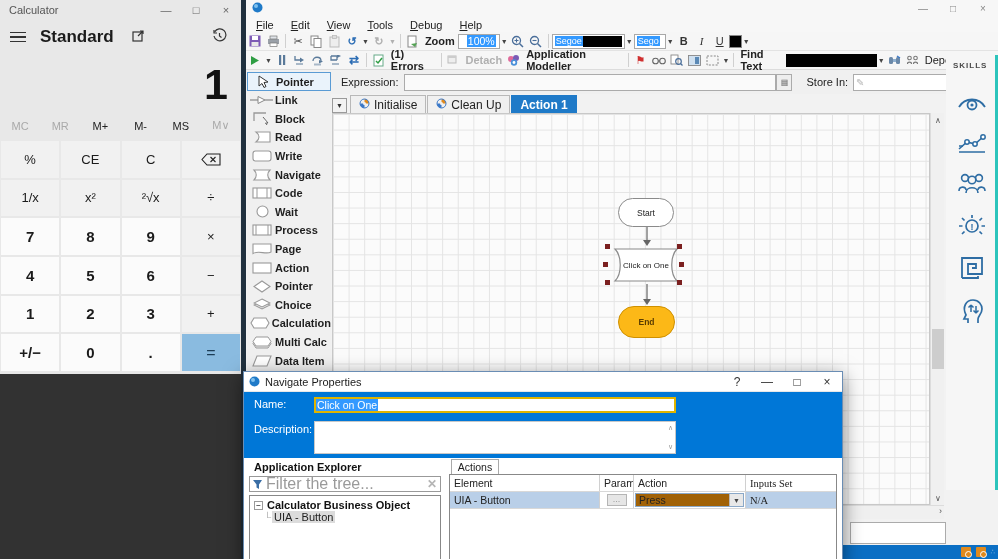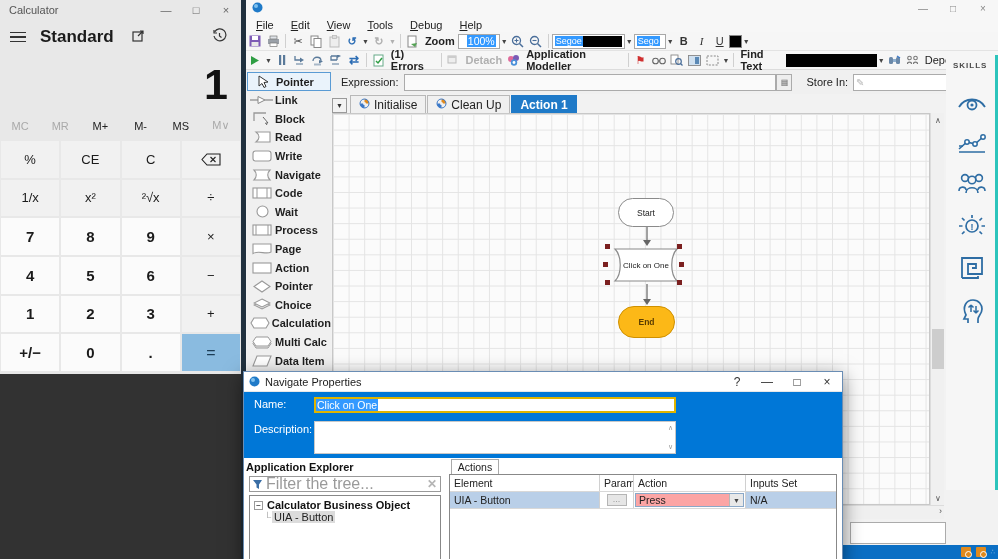--- a/index.html
+++ b/index.html
@@ -109,38 +109,38 @@
   #dlg-title { font-size:11px; color:#1a1a1a; margin-left:5px; }
   #dlg-ctrls { margin-left:auto; display:flex; }
   .dlg-ctrl { width:30px; height:20px; display:flex; align-items:center; justify-content:center; font-size:12px; color:#333; }
   #dlg-blue { height:66px; background:#0077d7; position:relative; }
   .dlg-lab { position:absolute; left:10px; font-size:11px; color:#fff; }
   #name-input { position:absolute; left:70px; top:5px; width:362px; height:16px; background:#fff; border:2px solid #dfb400; display:flex; align-items:center; font-size:10.5px; }
   #name-input span { background:#3399ff; color:#fff; padding:0 1px; line-height:12px; }
   #desc-box { position:absolute; left:70px; top:29px; width:362px; height:33px; background:#fff; border:1px solid #c8c8c8; }
   .mini-arrow { position:absolute; right:2px; font-size:7px; color:#999; }
   #dlg-body { position:relative; height:108px; background:#fff; }
-  #ae-header { position:absolute; left:2px; top:3px; font-size:11px; font-weight:bold; color:#111; }
+  #ae-header { position:absolute; left:10px; top:3px; font-size:11px; font-weight:bold; color:#111; }
   #filter-box { position:absolute; left:5px; top:18px; width:192px; height:16px; border:1px solid #999; display:flex; align-items:center; background:#fff; }
   #filter-box .ph { font-size:16px; color:#9a9a9a; flex:1; margin-left:3px; }
   #filter-x { font-size:12px; color:#b5b5b5; font-weight:bold; margin-right:3px; }
   #tree-panel { position:absolute; left:5px; top:37px; width:192px; height:70px; border:1px solid #888; background:#fff; font-size:11px; }
   #tree-root-row { display:flex; align-items:center; margin:3px 0 0 4px; font-weight:bold; color:#111; }
   .expander { width:9px; height:9px; border:1px solid #9a9a9a; font-size:8px; line-height:7px; text-align:center; color:#555; margin-right:4px; background:#fff; }
   #tree-child-row { display:flex; align-items:center; margin-left:14px; color:#222; }
   .treeline { color:#aaa; font-size:10px; margin-right:1px; }
   #tree-child-label { background:#dcdcdc; padding:0 2px; }
   #actions-tab { position:absolute; left:207px; top:1px; width:48px; height:15px; background:#fff; border:1px solid #aaa; border-bottom:none; font-size:10.5px; color:#222; display:flex; align-items:center; justify-content:center; }
   #actions-table { position:absolute; left:205px; top:16px; width:388px; height:90px; border:1px solid #888; background:#fff; }
   .trow { display:flex; height:17px; border-bottom:1px solid #d8d8d8; }
   .tcell { font-size:10.5px; color:#222; display:flex; align-items:center; padding-left:4px; border-right:1px solid #d0d0d0; overflow:hidden; }
-  .c0 { width:150px; } .c1 { width:34px; } .c2 { width:112px; } .c3 { flex:1; border-right:none; }
+  .c0 { width:150px; } .c1 { width:34px; } .c2 { width:112px; } .c3 { flex:1; border-right:none;font-family:Liberation Serif, serif; }
   .hl { background:#b9cfe8; }
   .params-btn { width:20px; height:12px; background:#e6e6e6; border:1px solid #b5b5b5; color:#9a9a9a; font-size:9px; line-height:8px; text-align:center; margin:auto; }
-  .combo-cell { display:flex; align-items:center; width:100%; height:14px; border:1px solid #8aa8c8; background:#fca5a5; margin:1px; font-size:10.5px; padding-left:3px;gap:22px; }
+  .combo-cell { display:flex; align-items:center; width:100%; height:14px; border:1px solid #8aa8c8; background:#a16207; margin:1px; font-size:10.5px; padding-left:3px;gap:22px; }
   .combo-dd { margin-left:auto; width:14px; height:12px; background:#e8e8e8; border-left:1px solid #b8b8b8; font-size:7px; display:flex; align-items:center; justify-content:center; color:#444; }
 </style>
 </head>
 <body>
 
 <div id="stage">
 
   <div id="calc" class="abs">
     <div id="calc-titlebar">
       <div id="calc-title">Calculator</div>

